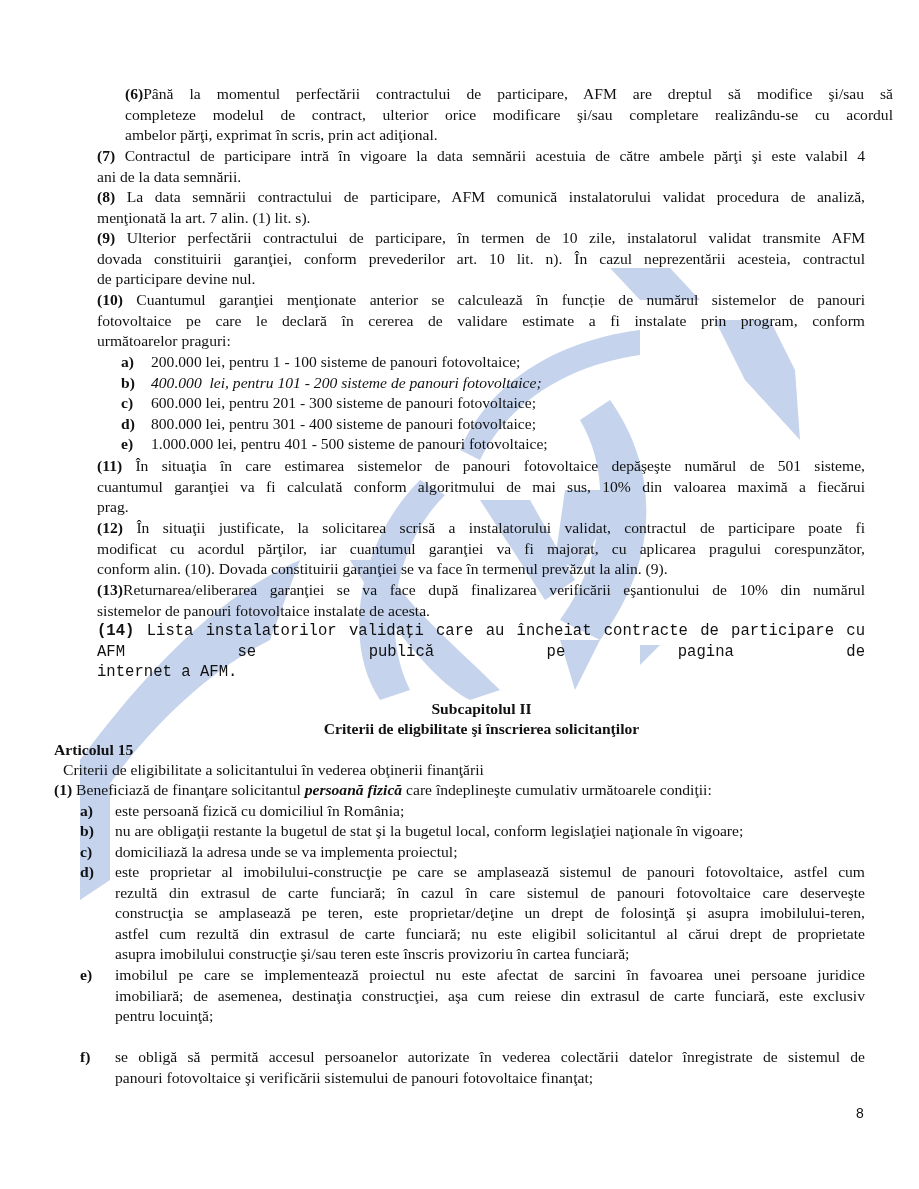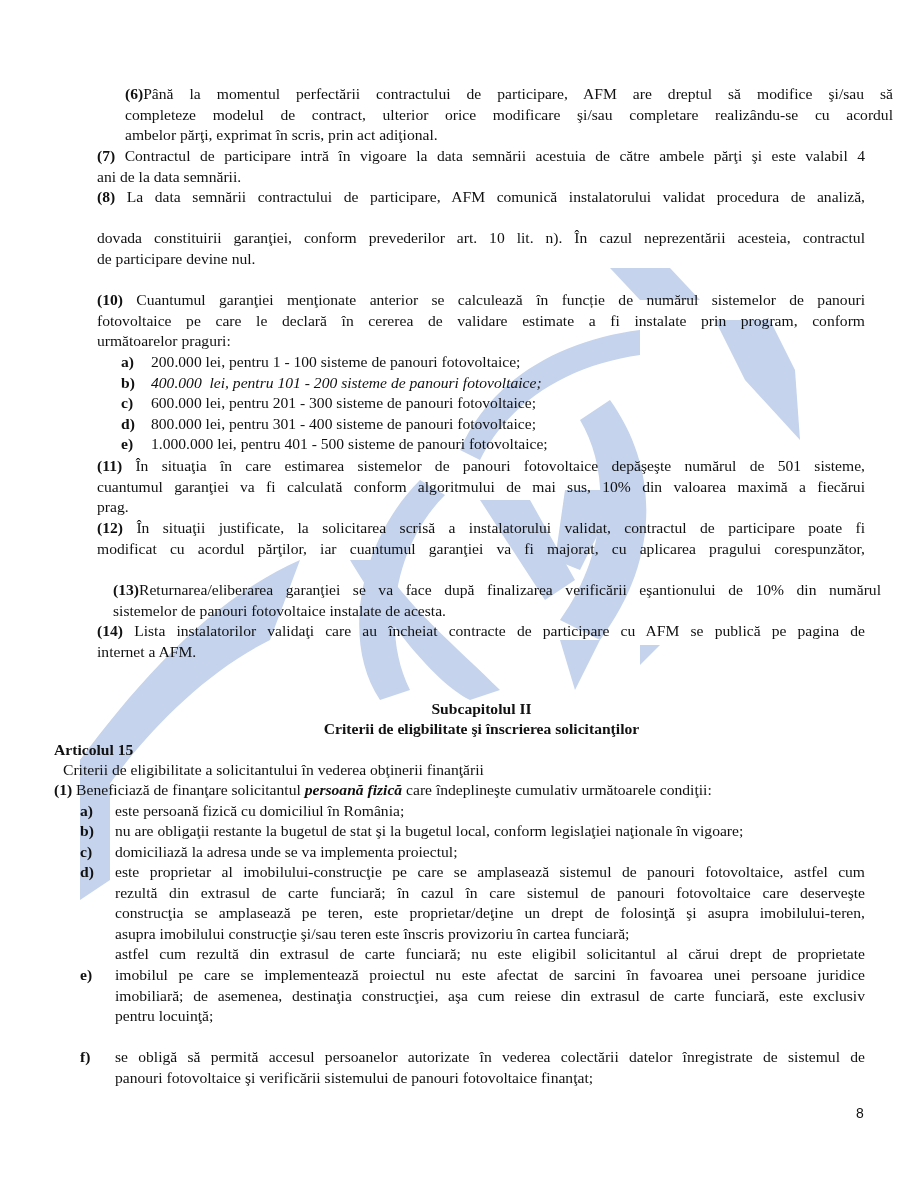--- a/index.html
+++ b/index.html
@@ -60,23 +60,25 @@
     <span class="ln last">ambelor părţi, exprimat în scris, prin act adiţional.</span>
   </div>
 
   <div class="p body" style="top:146px;">
     <span class="ln"><b>(7)</b><span> Contractul de participare intră în vigoare la data semnării acestuia de către ambele părţi şi este valabil 4</span></span>
     <span class="ln last">ani de la data semnării.</span>
   </div>
 
   <div class="p body" style="top:187px;">
     <span class="ln"><b>(8)</b><span> La data semnării contractului de participare, AFM comunică instalatorului validat procedura de analiză,</span></span>
+    <span class="ln last">menţionată la art. 7 alin. (1) lit. s).</span>
   </div>
 
   <div class="p body" style="top:228px;">
+    <span class="ln"><b>(9)</b><span> Ulterior perfectării contractului de participare, în termen de 10 zile, instalatorul validat transmite AFM</span></span>
     <span class="ln">dovada constituirii garanţiei, conform prevederilor art. 10 lit. n). În cazul neprezentării acesteia, contractul</span>
     <span class="ln last">de participare devine nul.</span>
   </div>
 
   <div class="p body" style="top:290px;">
     <span class="ln"><b>(10)</b><span> Cuantumul garanţiei menţionate anterior se calculează în funcție de numărul sistemelor de panouri</span></span>
     <span class="ln">fotovoltaice pe care le declară în cererea de validare estimate a fi instalate prin program, conform</span>
     <span class="ln last">următoarelor praguri:</span>
   </div>
 
@@ -105,28 +107,29 @@
 
   <div class="p body" style="top:456px;">
     <span class="ln"><b>(11)</b><span> În situaţia în care estimarea sistemelor de panouri fotovoltaice depăşeşte numărul de 501 sisteme,</span></span>
     <span class="ln">cuantumul garanţiei va fi calculată conform algoritmului de mai sus, 10% din valoarea maximă a fiecărui</span>
     <span class="ln last">prag.</span>
   </div>
 
   <div class="p body" style="top:518px;">
     <span class="ln"><b>(12)</b><span> În situaţii justificate, la solicitarea scrisă a instalatorului validat, contractul de participare poate fi</span></span>
     <span class="ln">modificat cu acordul părţilor, iar cuantumul garanţiei va fi majorat, cu aplicarea pragului corespunzător,</span>
+    <span class="ln last">conform alin. (10). Dovada constituirii garanţiei se va face în termenul prevăzut la alin. (9).</span>
   </div>
 
-  <div class="p body" style="top:580px;margin-left:16px;">
+  <div class="p body" style="top:580px;">
     <span class="ln"><b>(13)</b><span>Returnarea/eliberarea garanţiei se va face după finalizarea verificării eşantionului de 10% din numărul</span></span>
     <span class="ln last">sistemelor de panouri fotovoltaice instalate de acesta.</span>
   </div>
 
-  <div class="p body" style="top:621px;">
+  <div class="p body" style="top:621px;font-family:Liberation Mono, monospace;">
     <span class="ln"><b>(14)</b><span> Lista instalatorilor validaţi care au încheiat contracte de participare cu AFM se publică pe pagina de</span></span>
     <span class="ln last">internet a AFM.</span>
   </div>
 
   <div class="center" style="top:699px; left:22px;">Subcapitolul II</div>
   <div class="center" style="top:719px; left:22px;">Criterii de eligbilitate şi înscrierea solicitanţilor</div>
 
   <div class="ind" style="top:740px; left:54px; font-weight:bold;">Articolul 15</div>
   <div class="ind" style="top:760px; left:63px; white-space:nowrap;text-align:right;">Criterii de eligibilitate a solicitantului în vederea obţinerii finanţării</div>
   <div class="ind" style="top:780px; left:54px; white-space:nowrap;">
@@ -150,22 +153,22 @@
     <span class="tx">
         <span class="ln last">domiciliază la adresa unde se va implementa proiectul;</span>
       </span>
   </div>
   <div class="ind ml" style="top:862px; left:80px; width:785px;">
     <span class="lt">d)</span>
     <span class="tx">
       <span class="ln">este proprietar al imobilului-construcţie pe care se amplasează sistemul de panouri fotovoltaice, astfel cum</span>
       <span class="ln">rezultă din extrasul de carte funciară; în cazul în care sistemul de panouri fotovoltaice care deserveşte</span>
       <span class="ln">construcţia se amplasează pe teren, este proprietar/deţine un drept de folosinţă şi asupra imobilului-teren,</span>
+      <span class="ln">astfel cum rezultă din extrasul de carte funciară; nu este eligibil solicitantul al cărui drept de proprietate</span>
       <span class="ln last">asupra imobilului construcţie şi/sau teren este înscris provizoriu în cartea funciară;</span>
-      <span class="ln">astfel cum rezultă din extrasul de carte funciară; nu este eligibil solicitantul al cărui drept de proprietate</span>
     </span>
   </div>
   <div class="ind ml" style="top:965px; left:80px; width:785px;">
     <span class="lt">e)</span>
     <span class="tx">
       <span class="ln">imobilul pe care se implementează proiectul nu este afectat de sarcini în favoarea unei persoane juridice</span>
       <span class="ln">imobiliară; de asemenea, destinaţia construcţiei, aşa cum reiese din extrasul de carte funciară, este exclusiv</span>
       <span class="ln last">pentru locuinţă;</span>
     </span>
   </div>

